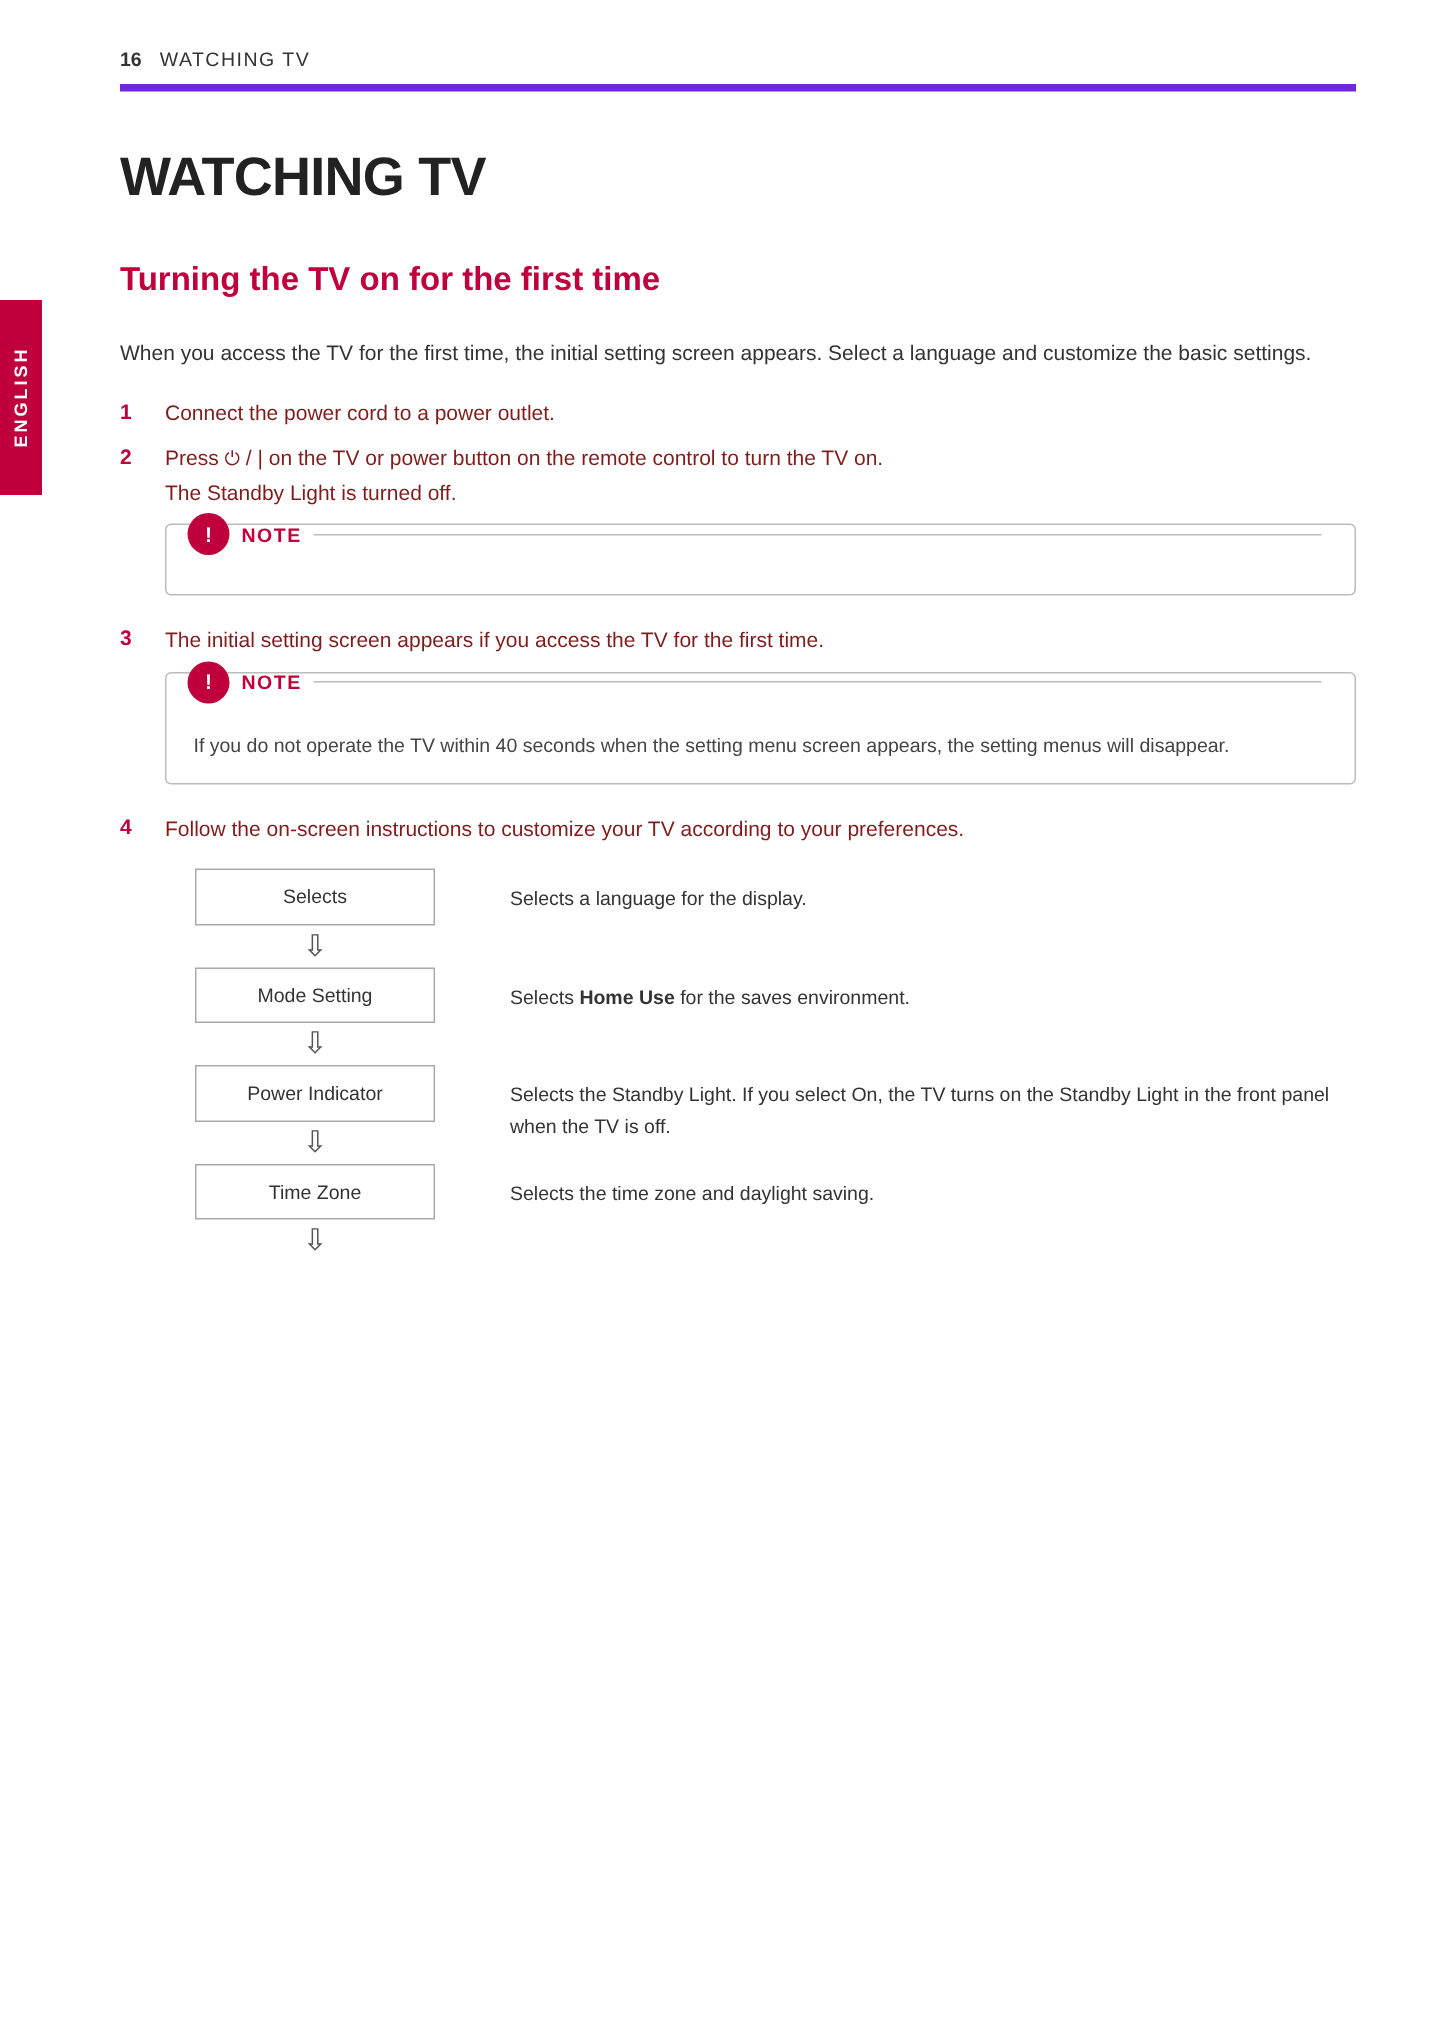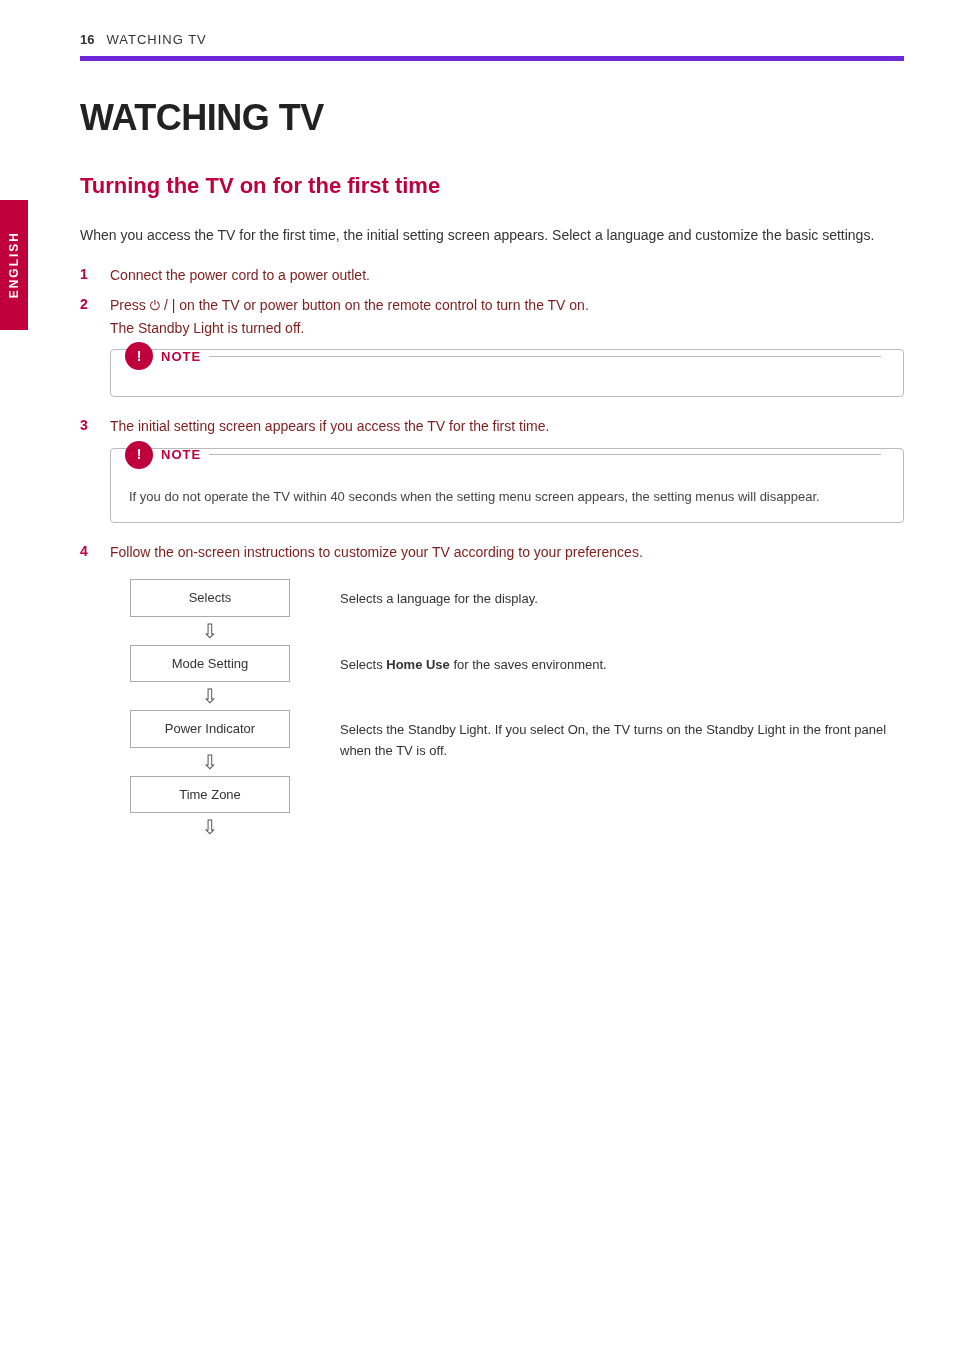--- a/index.html
+++ b/index.html
@@ -334,19 +334,22 @@
         </div>
       </div>
 
       <div class="settings-row">
         <div class="settings-left">
           <div class="settings-box">
             <span>Time Zone</span>
           </div>
           <div class="settings-arrow">⇩</div>
         </div>
+        <div class="settings-desc">
+          <span>Selects the time zone and daylight saving.</span>
+        </div>
       </div>
 
 
     </div>
 
   </div>
 </div>
 
 </body></html>

